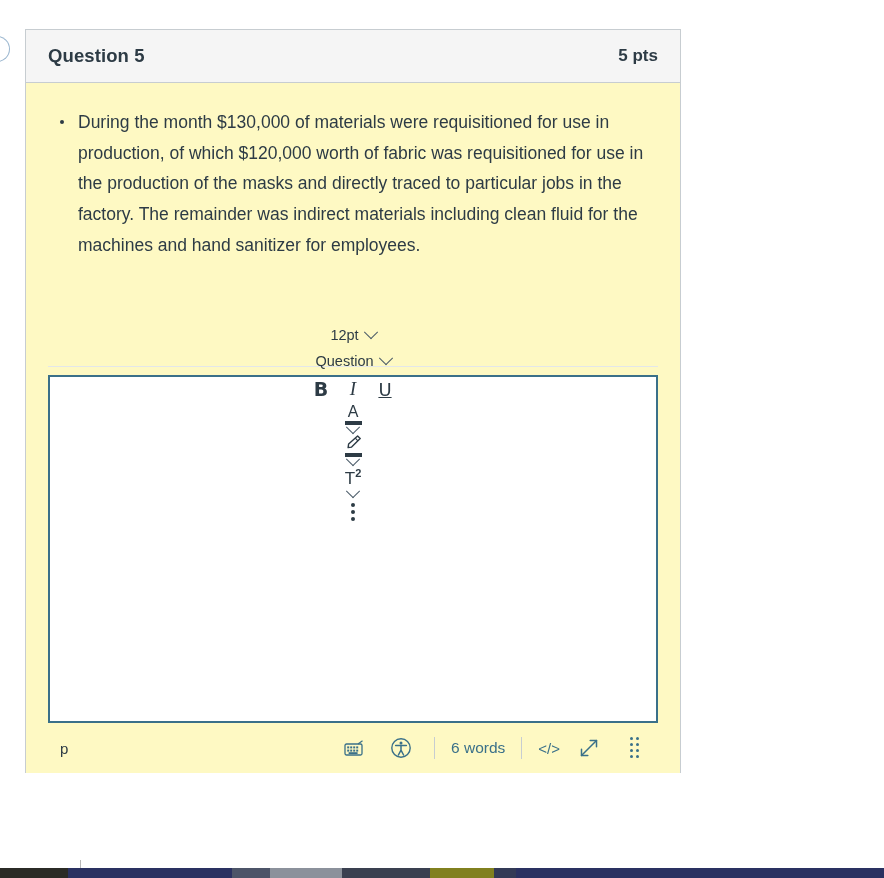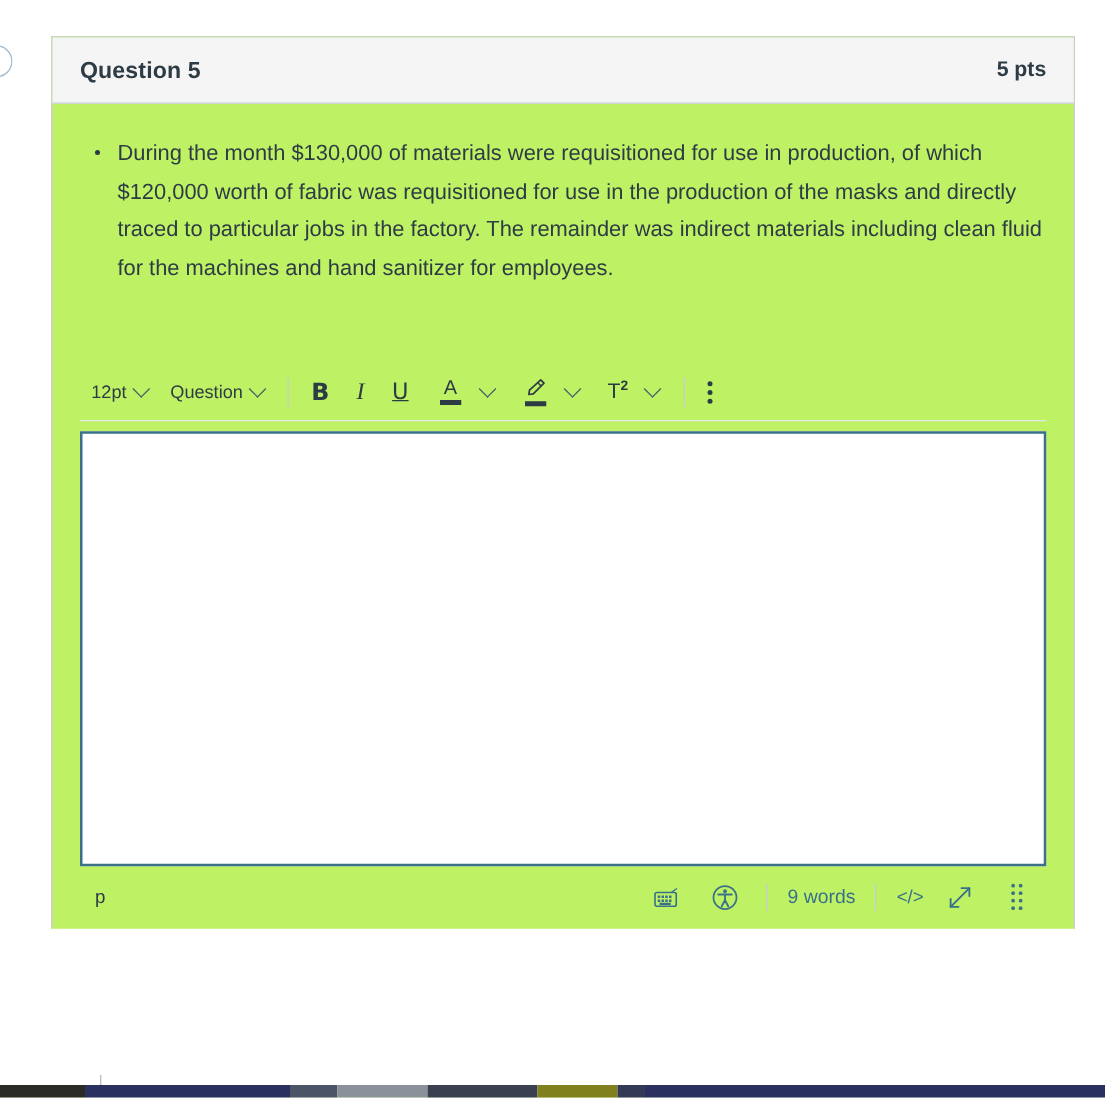--- a/index.html
+++ b/index.html
@@ -25,27 +25,27 @@
     border: 1px solid #9ab6cf;
     border-left: none;
     border-radius: 0 13px 13px 0;
     background: #ffffff;
     box-sizing: border-box;
   }
 
   
   .question-card {
     position: absolute;
-    left: 41px;
+    left: 25px;
     top: 29px;
-    width: 819px;
+    width: 656px;
     border: 1px solid #c7cdd1;
     border-bottom: none;
     box-sizing: border-box;
-    background: #bef264;
+    background: #fef9c3;
   }
 
   .q-header {
     height: 53px;
     background: #f5f5f5;
     border-bottom: 1px solid #c7cdd1;
     display: flex;
     align-items: center;
     justify-content: space-between;
     padding: 0 22px 0 22px;
@@ -119,20 +119,21 @@
     border-radius: 3px;
   }
   .menu-item:first-child { padding-left: 2px; }
 
   .rce-toolbar {
     display: flex;
     align-items: center;
     height: 44px;
     border-bottom: 1px solid #e3e7ea;
     gap: 0;
+    flex-direction: column;
   }
   .tb-select {
     display: flex;
     align-items: center;
     gap: 7px;
     font-size: 14.5px;
     color: #2d3b45;
     padding: 5px 9px;
     cursor: pointer;
     border-radius: 3px;
@@ -407,21 +408,21 @@
             <svg width="22" height="22" viewBox="0 0 22 22">
               <circle cx="11" cy="11" r="9.2" fill="none" stroke="#3a7089" stroke-width="1.4"></circle>
               <circle cx="11" cy="5.9" r="1.5" fill="#3a7089"></circle>
               <path d="M5.6 8.6 H16.4" stroke="#3a7089" stroke-width="1.5" stroke-linecap="round"></path>
               <path d="M11 8.6 V13.2 M11 13.2 L8.4 18 M11 13.2 L13.6 18" stroke="#3a7089" stroke-width="1.5" stroke-linecap="round" fill="none"></path>
             </svg>
           </div>
 
           <div class="st-sep"></div>
 
-          <div class="st-words">9 words</div>
+          <div class="st-words">6 words</div>
 
           <div class="st-sep"></div>
 
           <div class="st-code">&lt;/&gt;</div>
 
           <div class="st-btn">
             <svg width="20" height="20" viewBox="0 0 20 20">
               <path d="M17.5 2.5 L2.5 17.5" stroke="#3a7089" stroke-width="1.5" stroke-linecap="round"></path>
               <path d="M11.2 2.5 H17.5 V8.8" stroke="#3a7089" stroke-width="1.5" fill="none" stroke-linecap="round" stroke-linejoin="round"></path>
               <path d="M8.8 17.5 H2.5 V11.2" stroke="#3a7089" stroke-width="1.5" fill="none" stroke-linecap="round" stroke-linejoin="round"></path>

